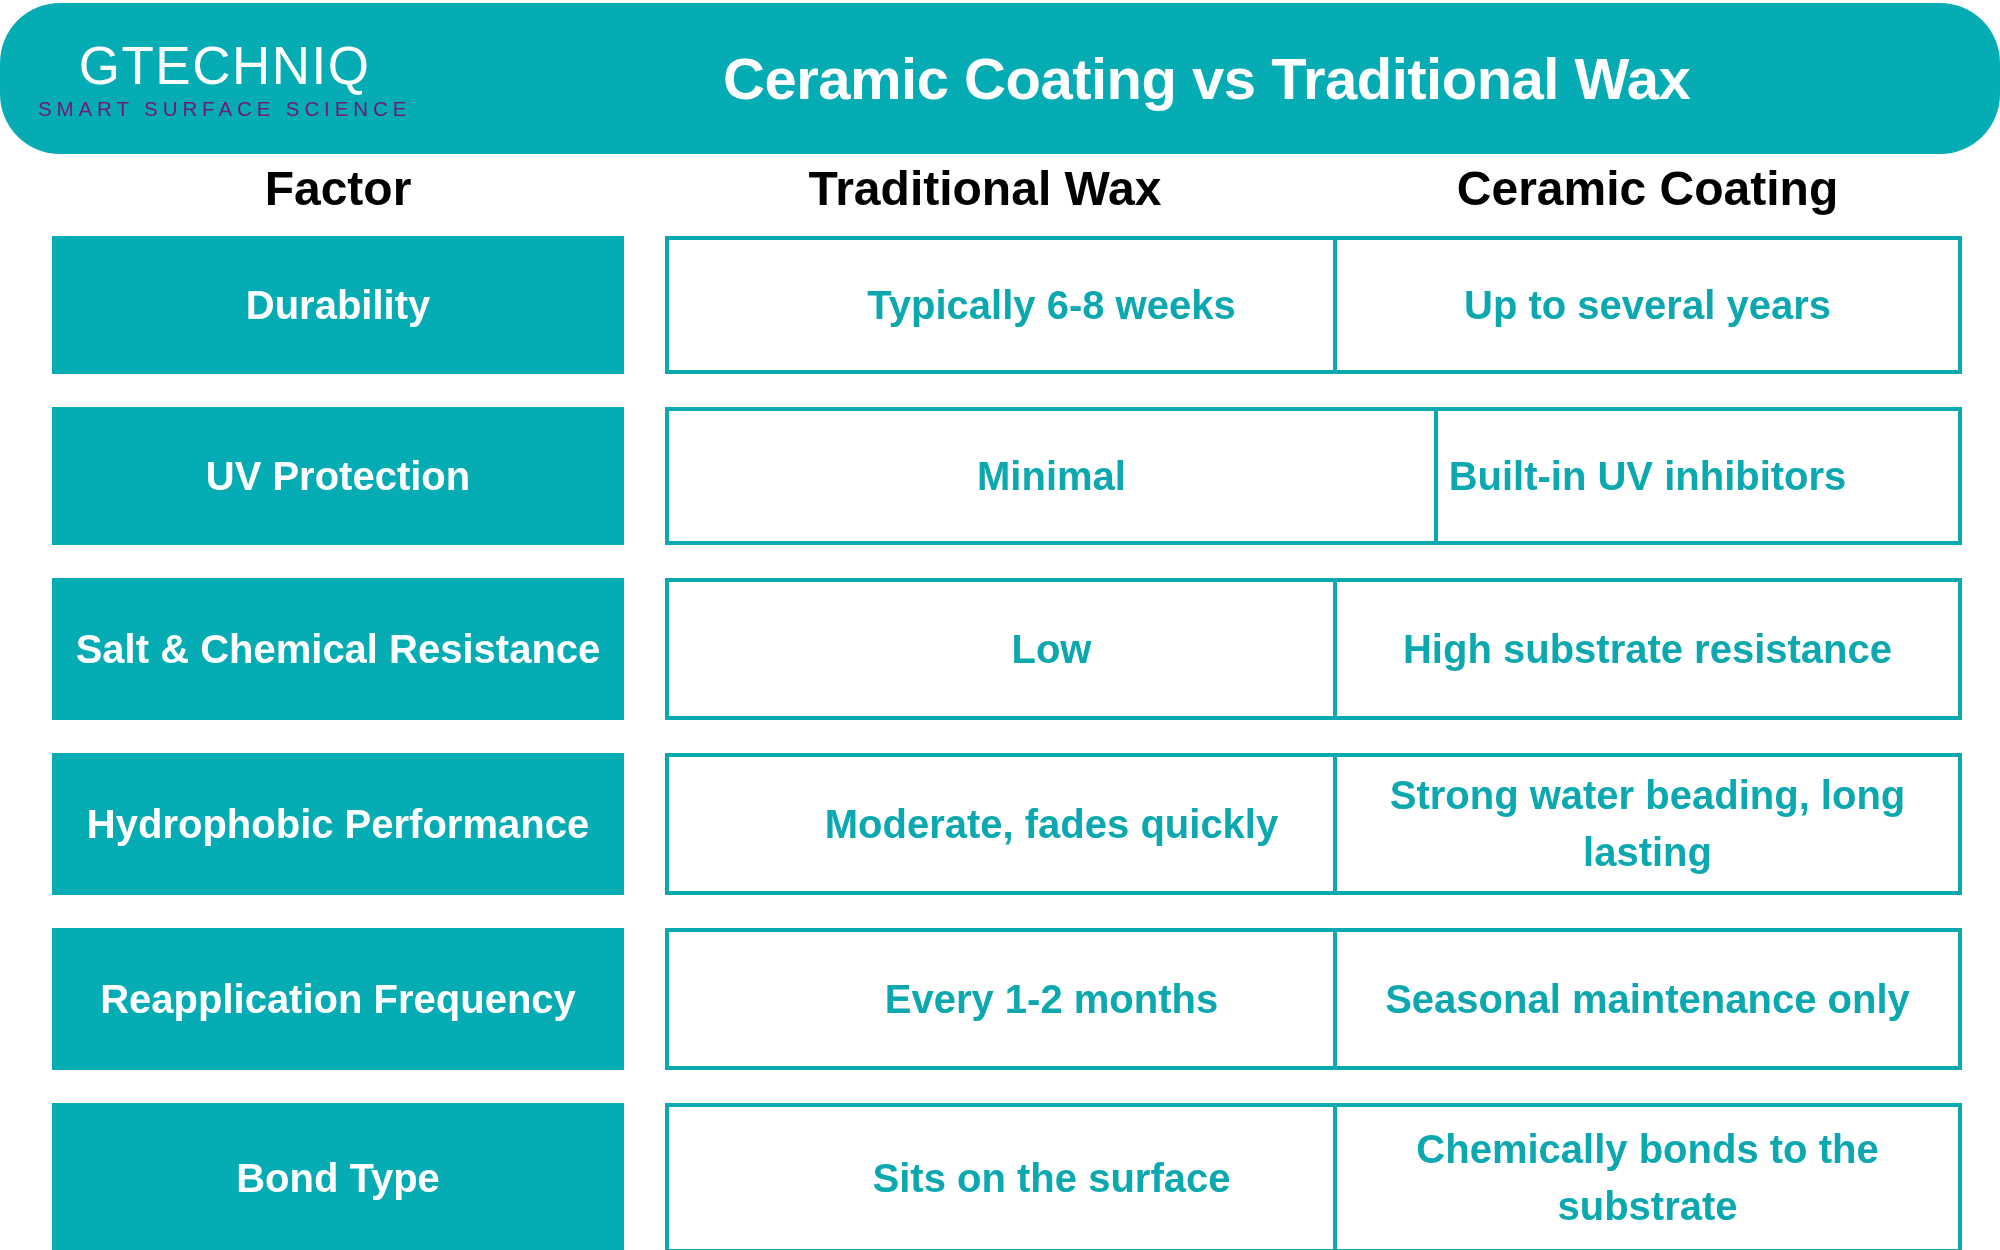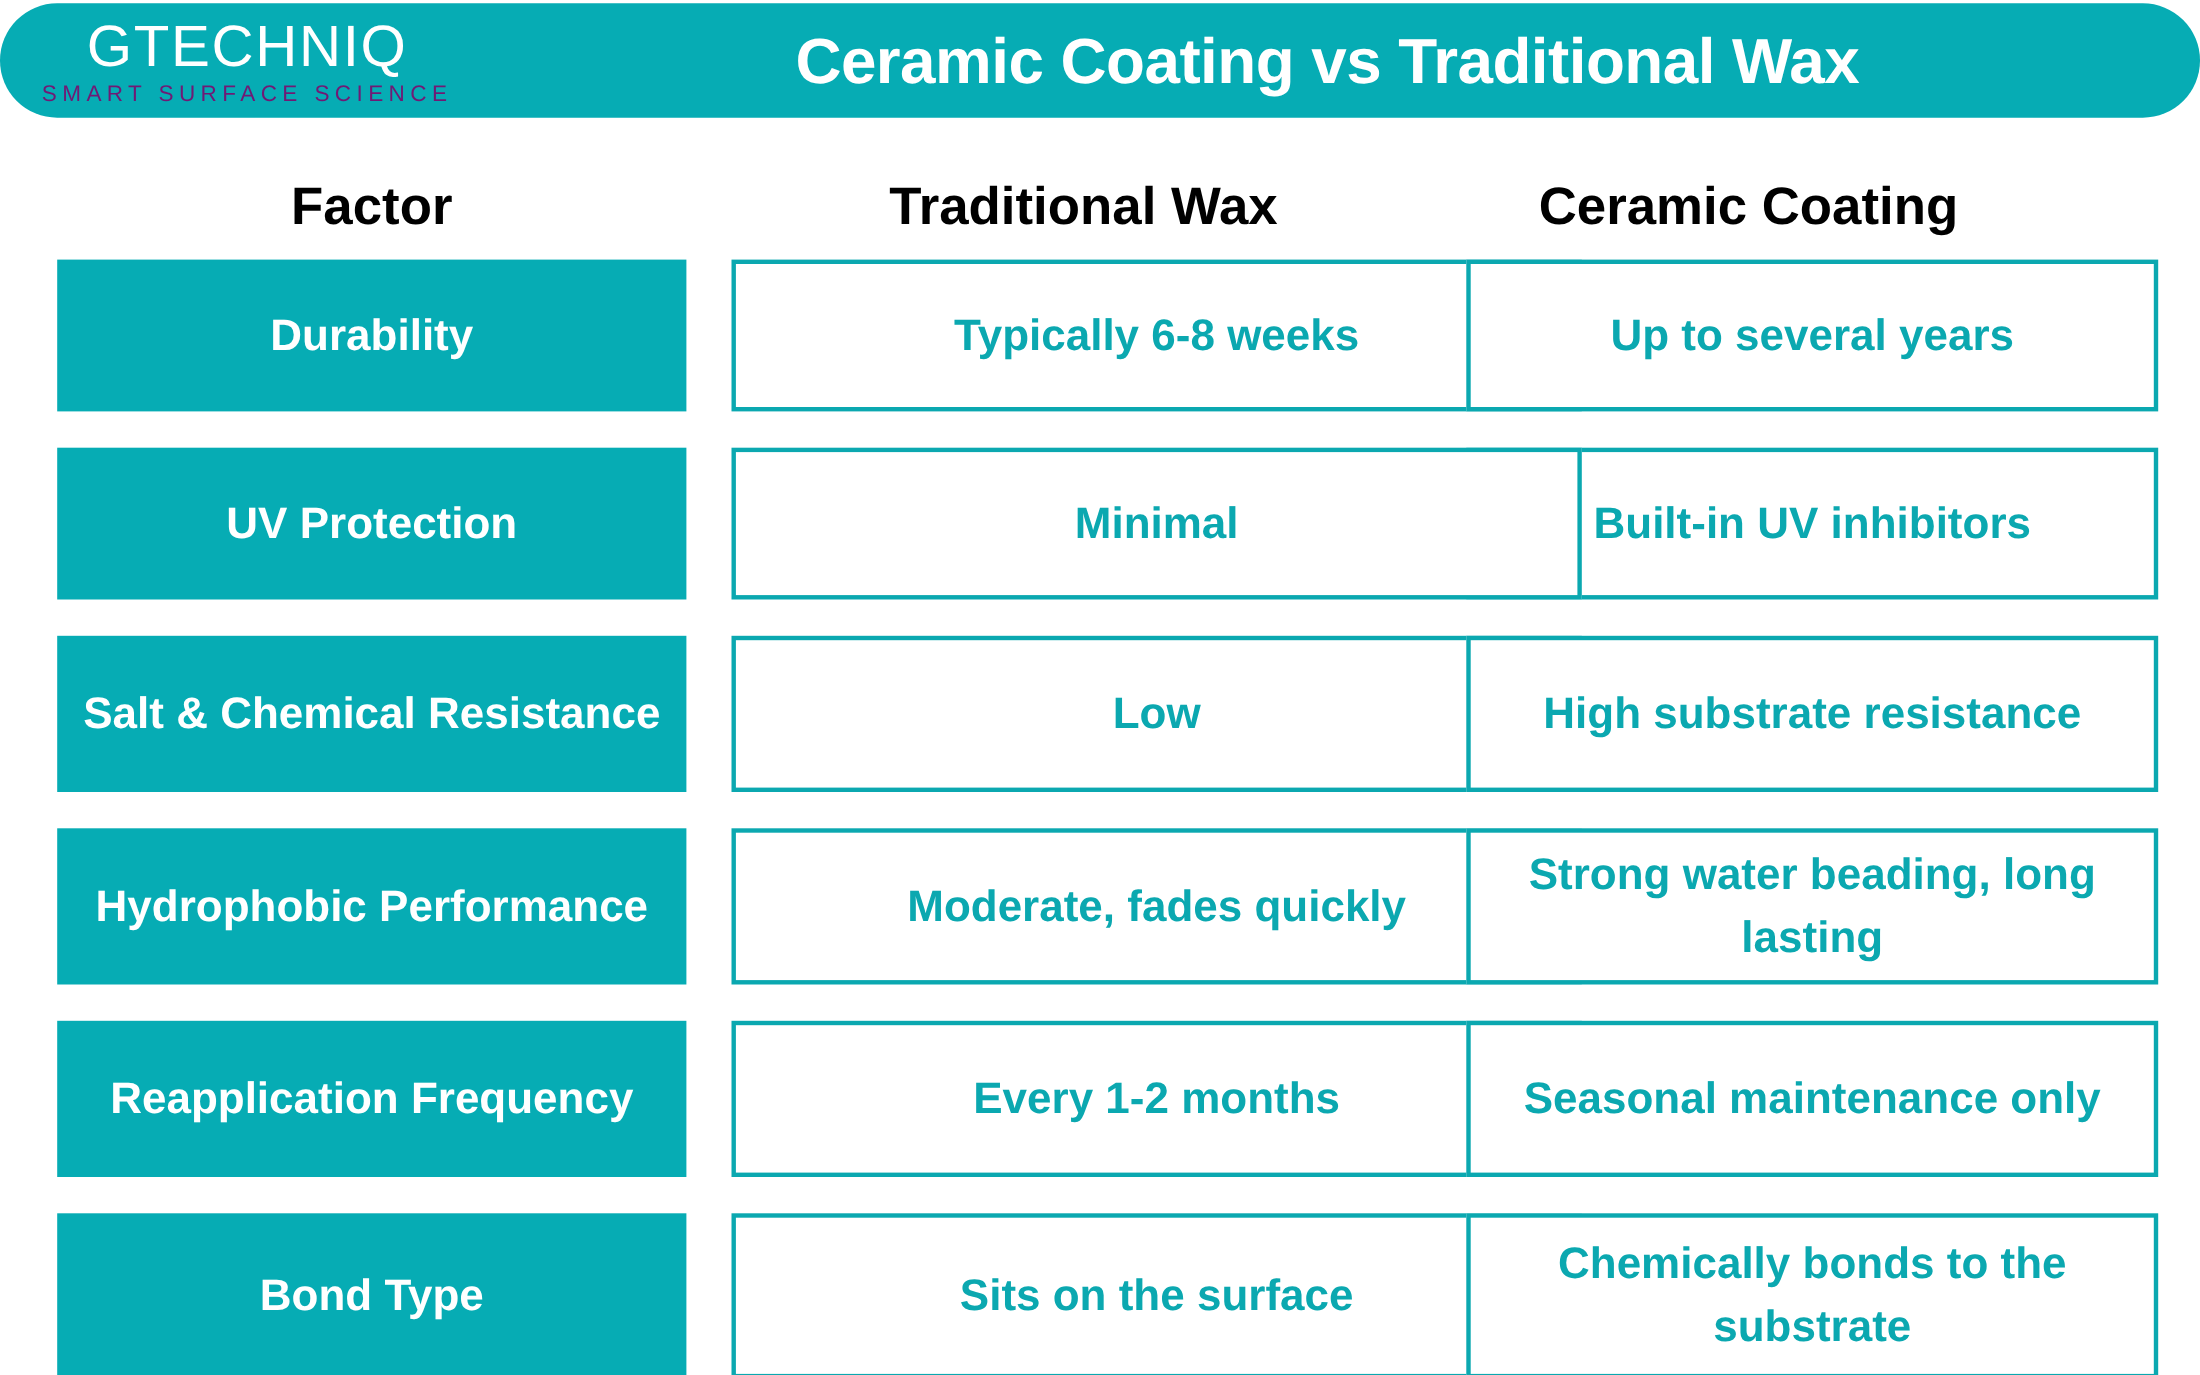--- a/index.html
+++ b/index.html
@@ -19,21 +19,21 @@
     height: 1250px;
     background: #ffffff;
   }
 
   
   .header-banner {
     position: absolute;
     left: 0px;
     top: 3px;
     width: 2000px;
-    height: 104px;
+    height: 151px;
     background: #06ACB4;
     border-radius: 60px;
     display: flex;
     align-items: center;
     box-sizing: border-box;
     padding-left: 38px;
     padding-right: 20px;
   }
   .logo-block {
     display: flex;
@@ -89,21 +89,21 @@
     text-align: center;
     color: #000000;
     font-family: "Liberation Sans", sans-serif;
     font-size: 48px;
     font-weight: bold;
     white-space: nowrap;
     line-height: 58px;
   }
   .col-head.c0 { left: 52px;   width: 572px; }
   .col-head.c1 { left: 665px;  width: 640px; }
-  .col-head.c2 { left: 1275px; width: 629px; }
+  .col-head.c2 { left: 1333px; width: 629px; }
 
   
   .table-body {
     position: absolute;
     left: 0px;
     top: 236px;
     width: 2000px;
   }
   .row {
     position: relative;

